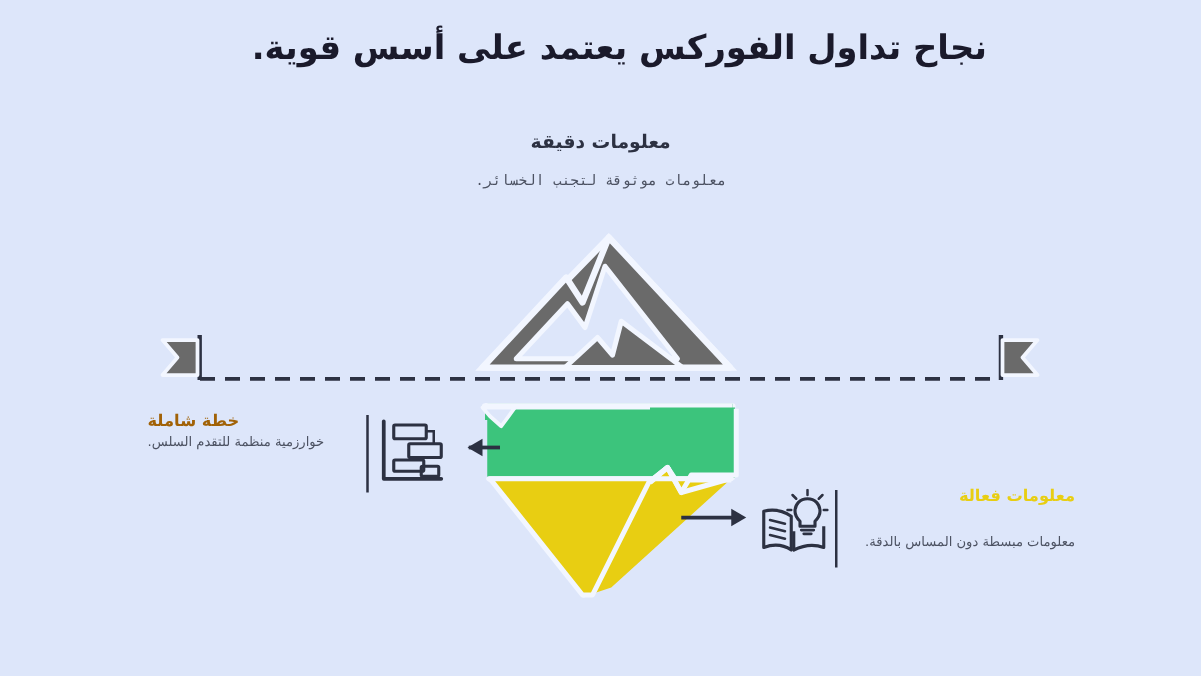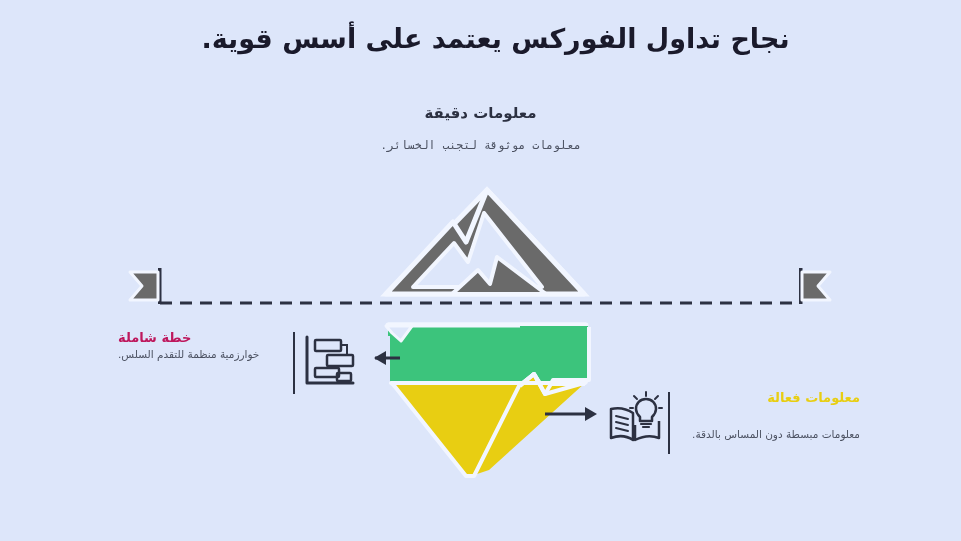--- a/index.html
+++ b/index.html
@@ -75,21 +75,21 @@
     position: absolute;
     left: 118px;
     top: 330px;
     width: 180px;
     text-align: left;
     direction: rtl;
   }
   .left-heading {
     font-size: 13px;
     font-weight: bold;
-    color: #be185d;
+    color: #a16207;
     text-align: left;
     line-height: 1.3;
   }
   .left-sub {
     font-size: 10.5px;
     color: #4c5262;
     text-align: left;
     line-height: 1.4;
   }
 

